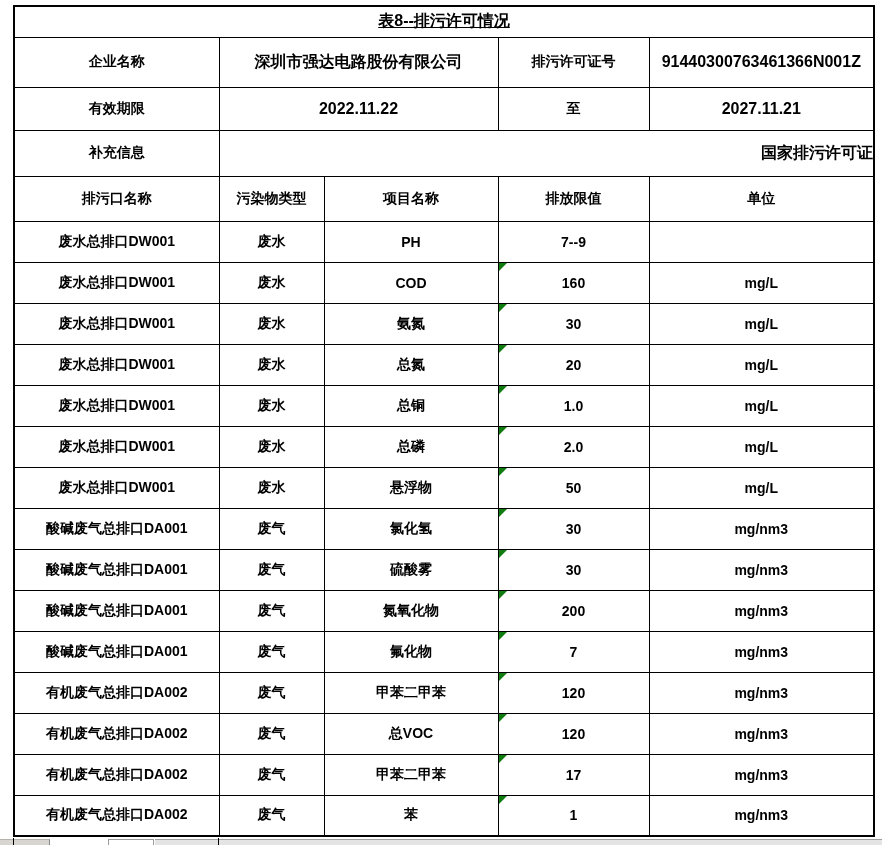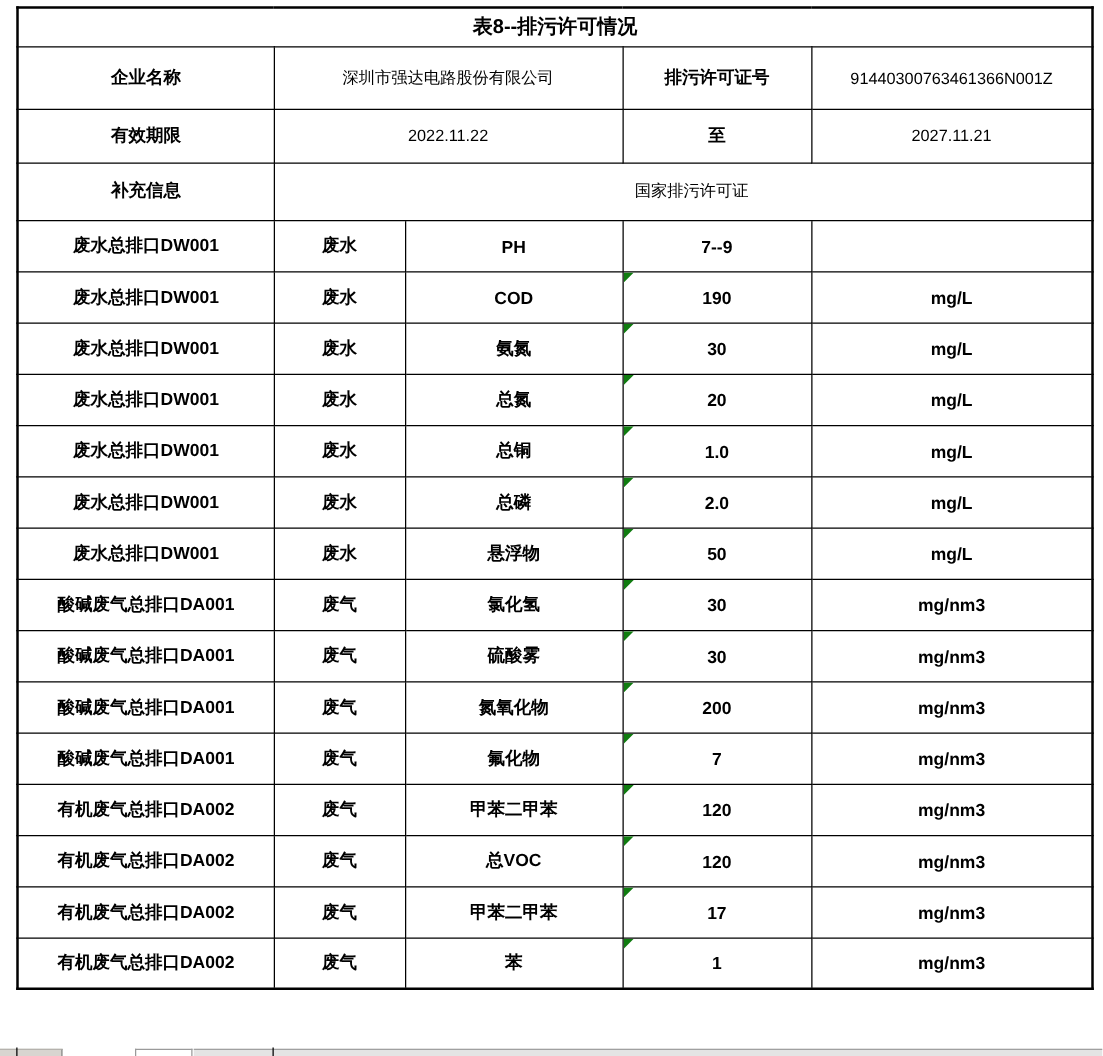--- a/index.html
+++ b/index.html
@@ -13,29 +13,29 @@
     border-collapse: collapse; table-layout: fixed;
     border: 2px solid #000;
   }
   td {
     border: 1px solid #000;
     text-align: center; vertical-align: middle;
     font-size: 14px; font-weight: bold;
     overflow: hidden; white-space: nowrap;
     position: relative;
   }
-  tr.title-row td { height: 31px; font-size: 16px; }
+  tr.title-row td { height: 31px; font-size: 16px; text-decoration: underline; }
   tr.row-company td { height: 50px; margin-left: 28px; }
   tr.row-validity td { height: 43px; }
   tr.row-supplement td { height: 46px; }
   tr.header-row td { height: 45px; }
   tr.data-row td { height: 41px; }
 
-  td.regular { font-weight: normal; font-size: 13px; }
-  td.left-align { text-align: center; padding-left: 14px; }
+  td.regular { font-weight: bold; font-size: 16px; }
+  td.left-align { text-align: right; padding-left: 14px; }
 
   .flag {
     position: absolute; top: 0; left: 0;
     width: 0; height: 0;
     border-top: 8px solid #107C10;
     border-right: 8px solid transparent;
   }
 
   
   .bottom-strip { position: absolute; left: 0; top: 838px; width: 882px; height: 7px; background: #fff; }
@@ -81,39 +81,46 @@
       <tr class="row-validity">
         <td>有效期限</td>
         <td colspan="2" class="regular">2022.11.22</td>
         <td>至</td>
         <td class="regular">2027.11.21</td>
       </tr>
       <tr class="row-supplement">
         <td>补充信息</td>
         <td colspan="4" class="regular left-align">国家排污许可证</td>
       </tr>
+      <tr class="header-row">
+        <td>排污口名称</td>
+        <td>污染物类型</td>
+        <td>项目名称</td>
+        <td>排放限值</td>
+        <td>单位</td>
+      </tr>
     </tbody>
     <tbody id="data-rows">
         <tr class="data-row">
       <td class="c-outlet">废水总排口DW001</td>
       <td class="c-type">废水</td>
       <td class="c-item">PH</td>
       <td class="c-limit">
         
         <span class="val">7--9</span>
       </td>
       <td class="c-unit"></td>
     </tr>
         <tr class="data-row">
       <td class="c-outlet">废水总排口DW001</td>
       <td class="c-type">废水</td>
       <td class="c-item">COD</td>
       <td class="c-limit">
         <span class="flag" style="border-top-color: rgb(16, 124, 16);"></span>
-        <span class="val">190</span>
+        <span class="val">160</span>
       </td>
       <td class="c-unit">mg/L</td>
     </tr>
         <tr class="data-row">
       <td class="c-outlet">废水总排口DW001</td>
       <td class="c-type">废水</td>
       <td class="c-item">氨氮</td>
       <td class="c-limit">
         <span class="flag" style="border-top-color: rgb(16, 124, 16);"></span>
         <span class="val">30</span>

